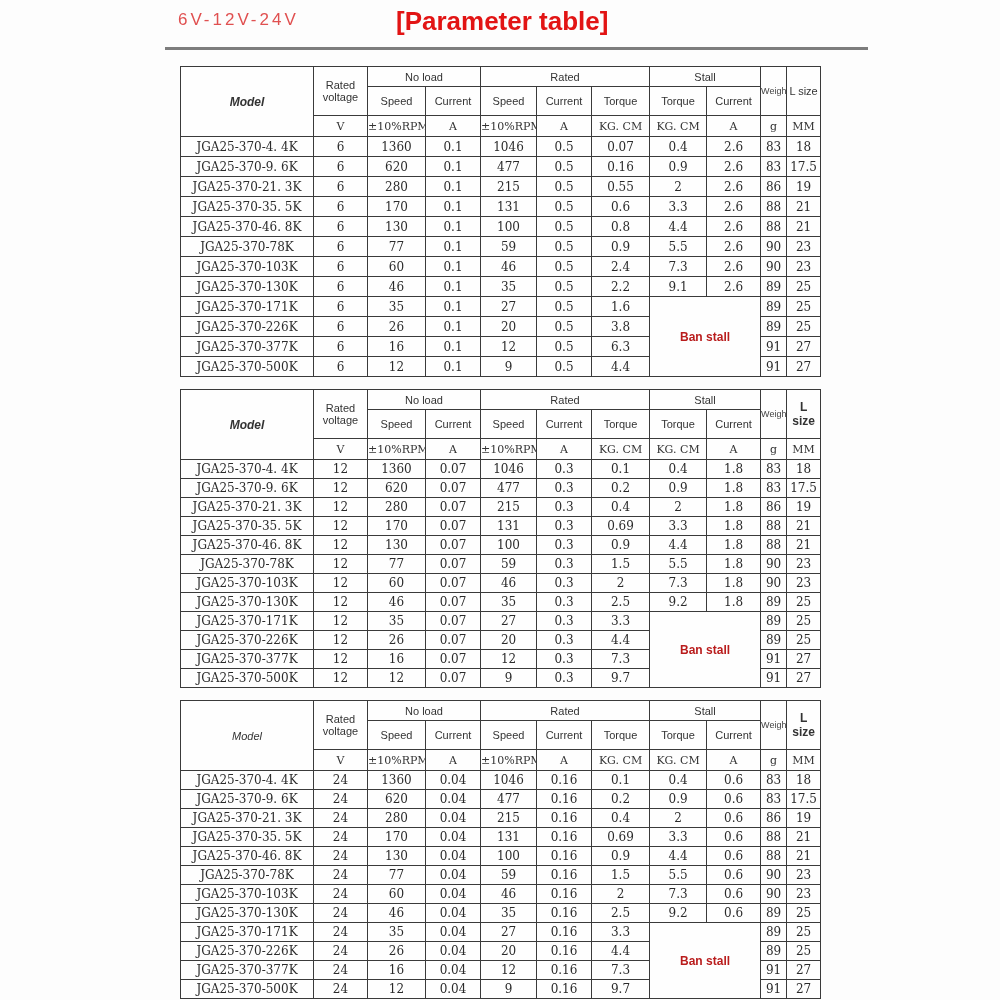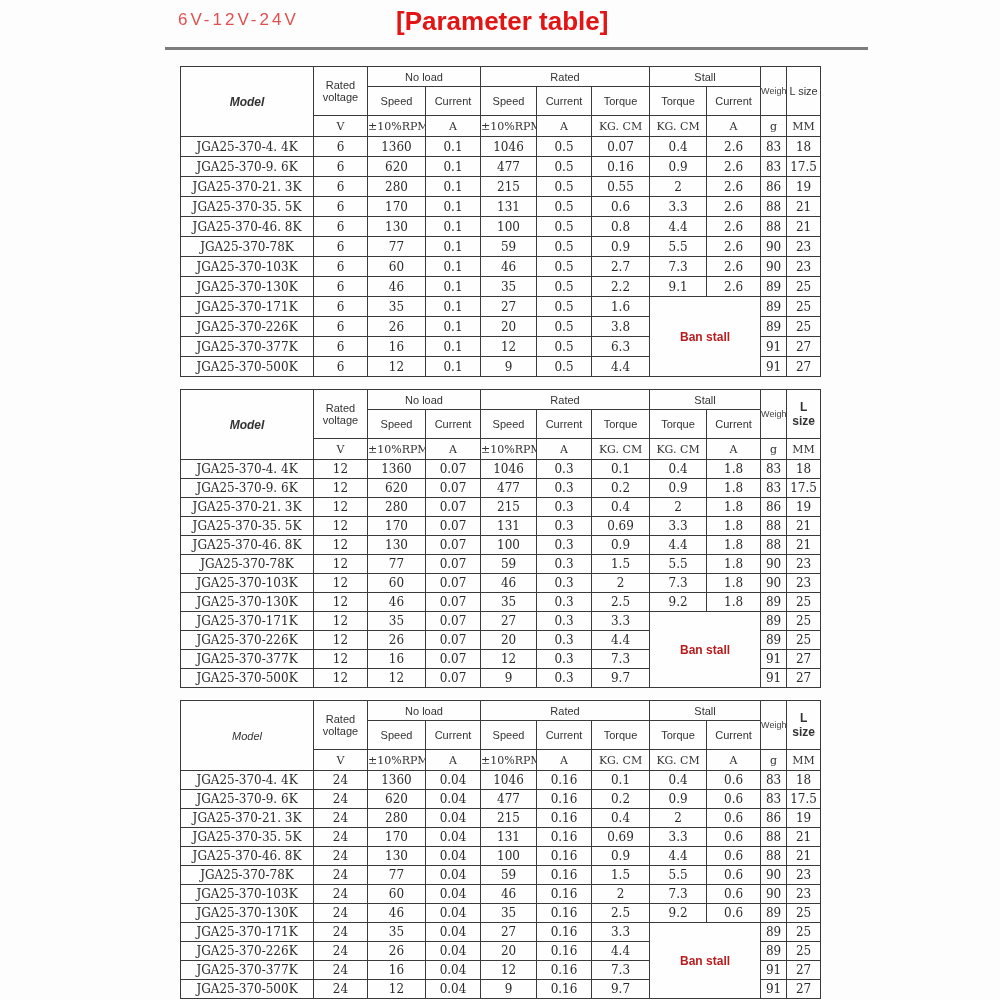--- a/index.html
+++ b/index.html
@@ -161,21 +161,21 @@
             <td>90</td>
             <td>23</td>
           </tr>
           <tr>
             <td class="model">JGA25-370-103K</td>
             <td>6</td>
             <td>60</td>
             <td>0.1</td>
             <td>46</td>
             <td>0.5</td>
-            <td>2.7</td>
+            <td>2.4</td>
             <td>7.3</td>
             <td>2.6</td>
             <td>90</td>
             <td>23</td>
           </tr>
           <tr>
             <td class="model">JGA25-370-130K</td>
             <td>6</td>
             <td>46</td>
             <td>0.1</td>

